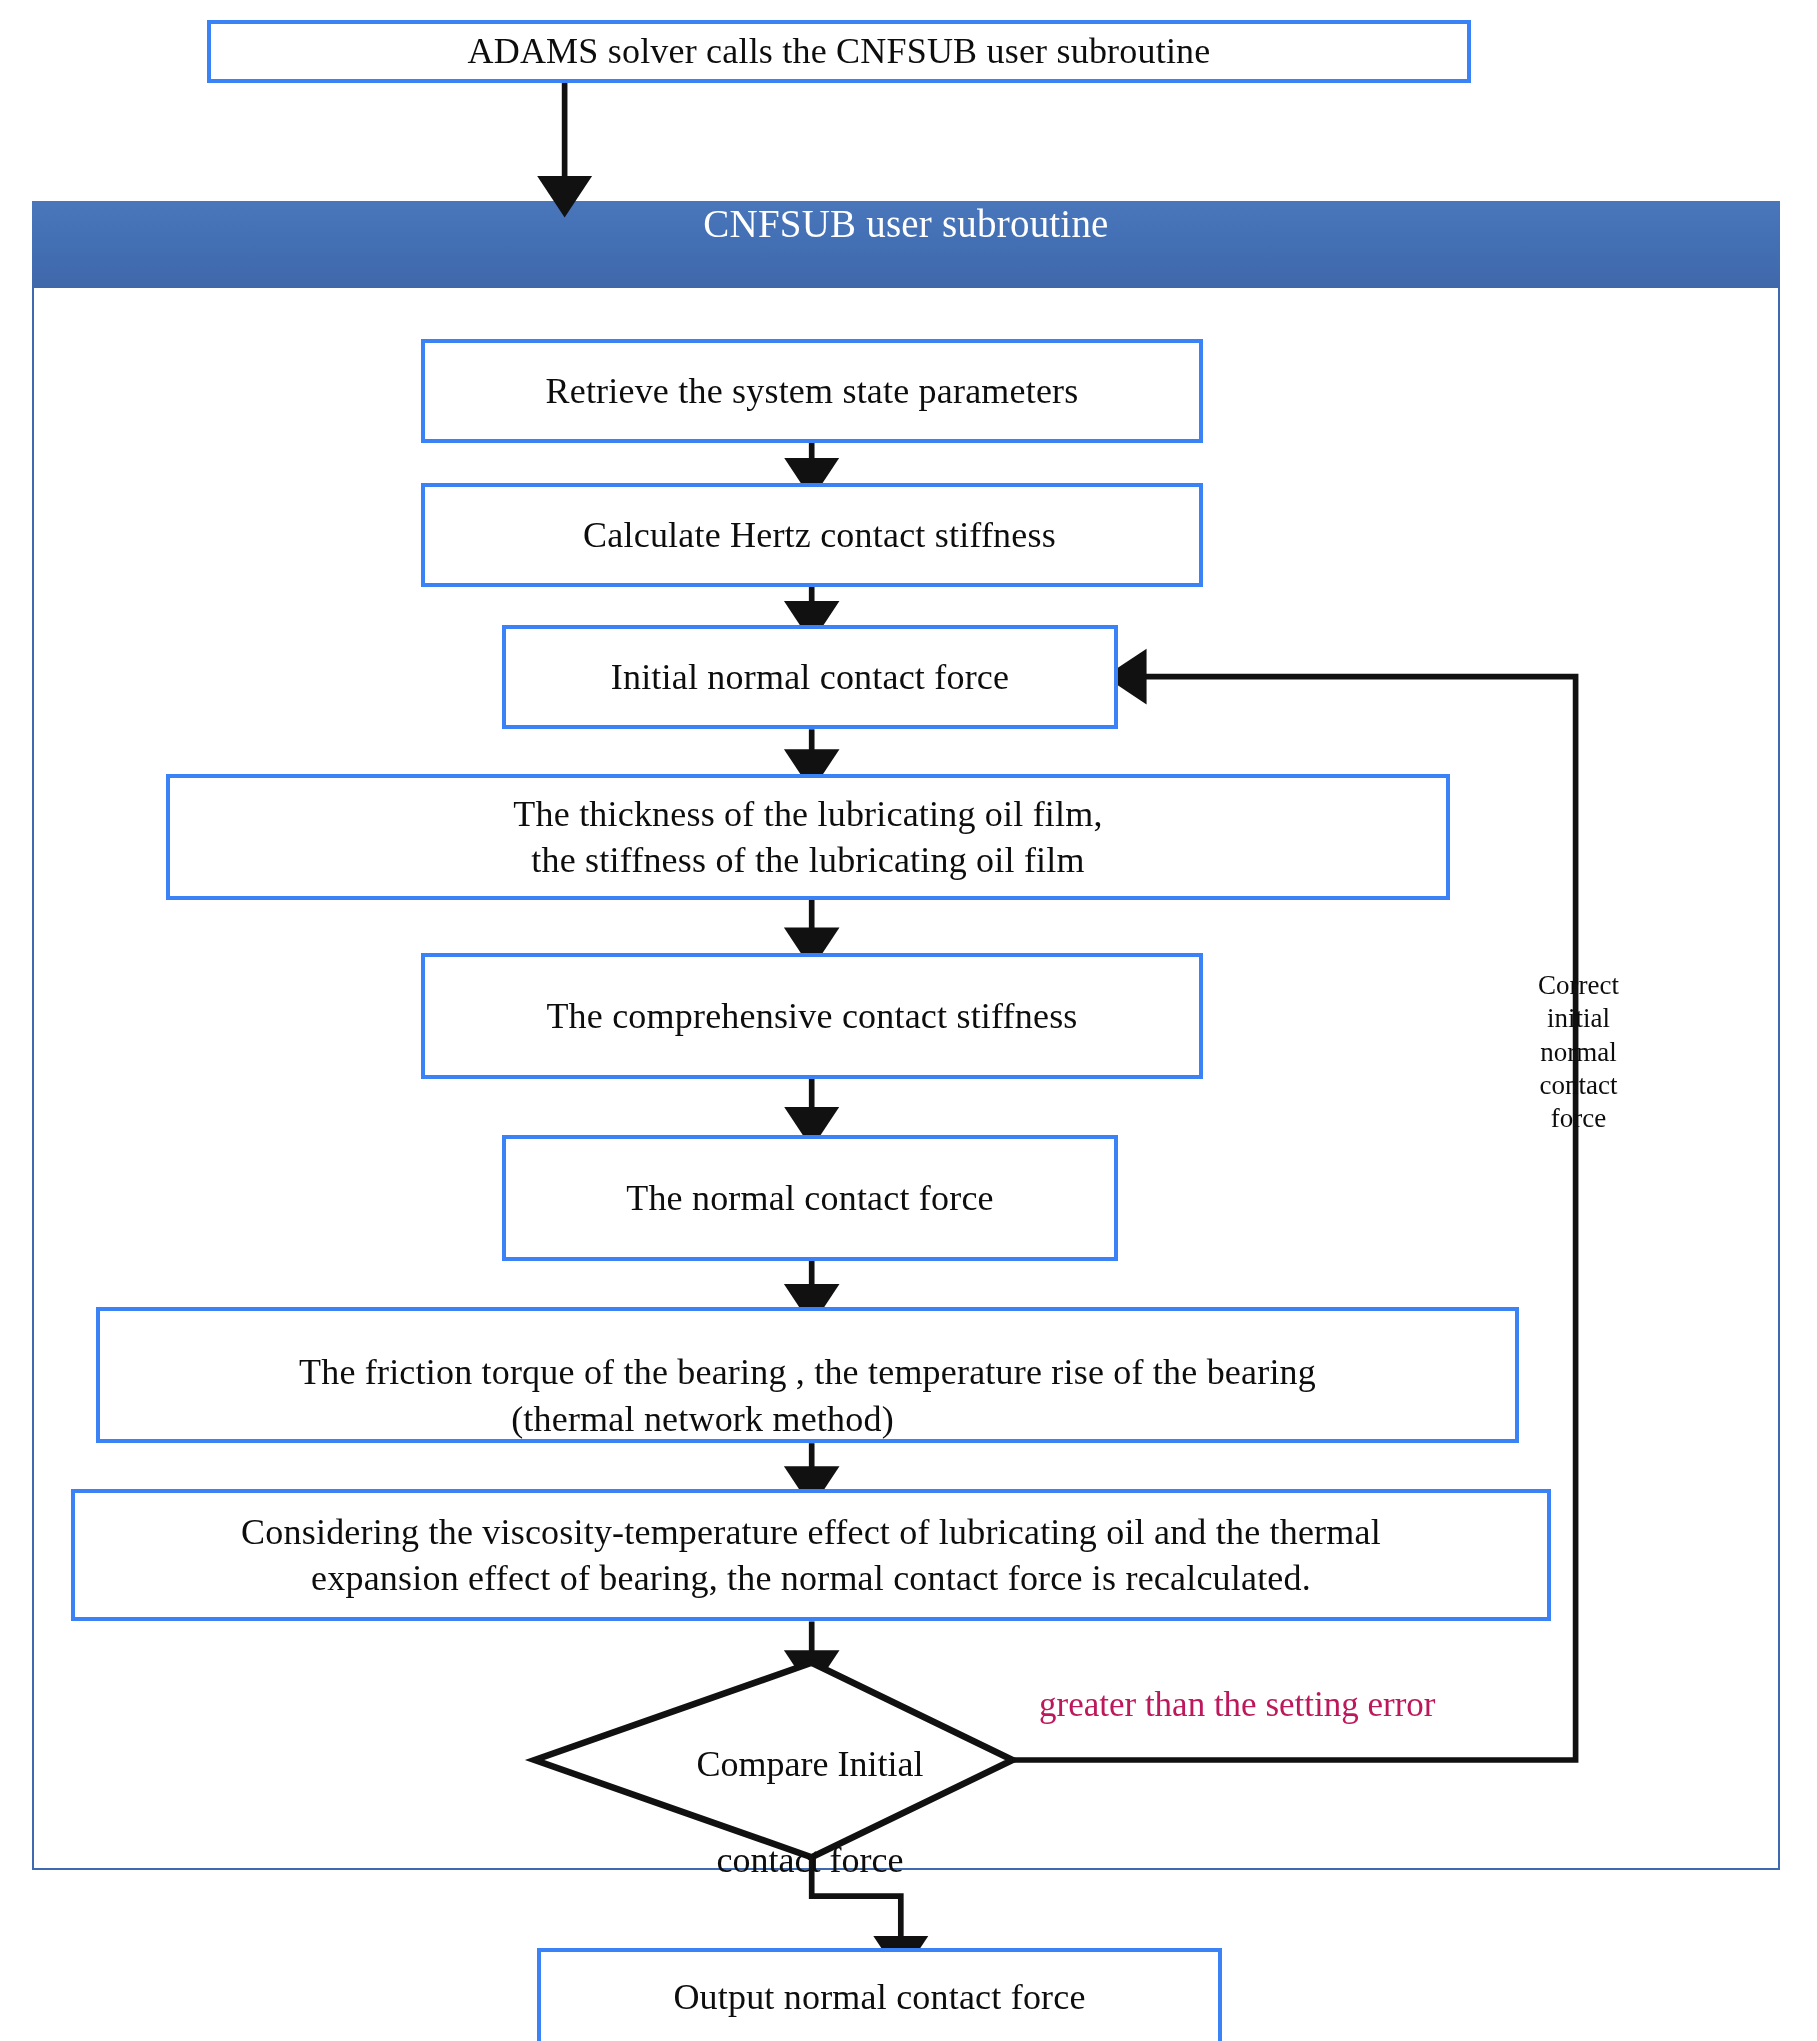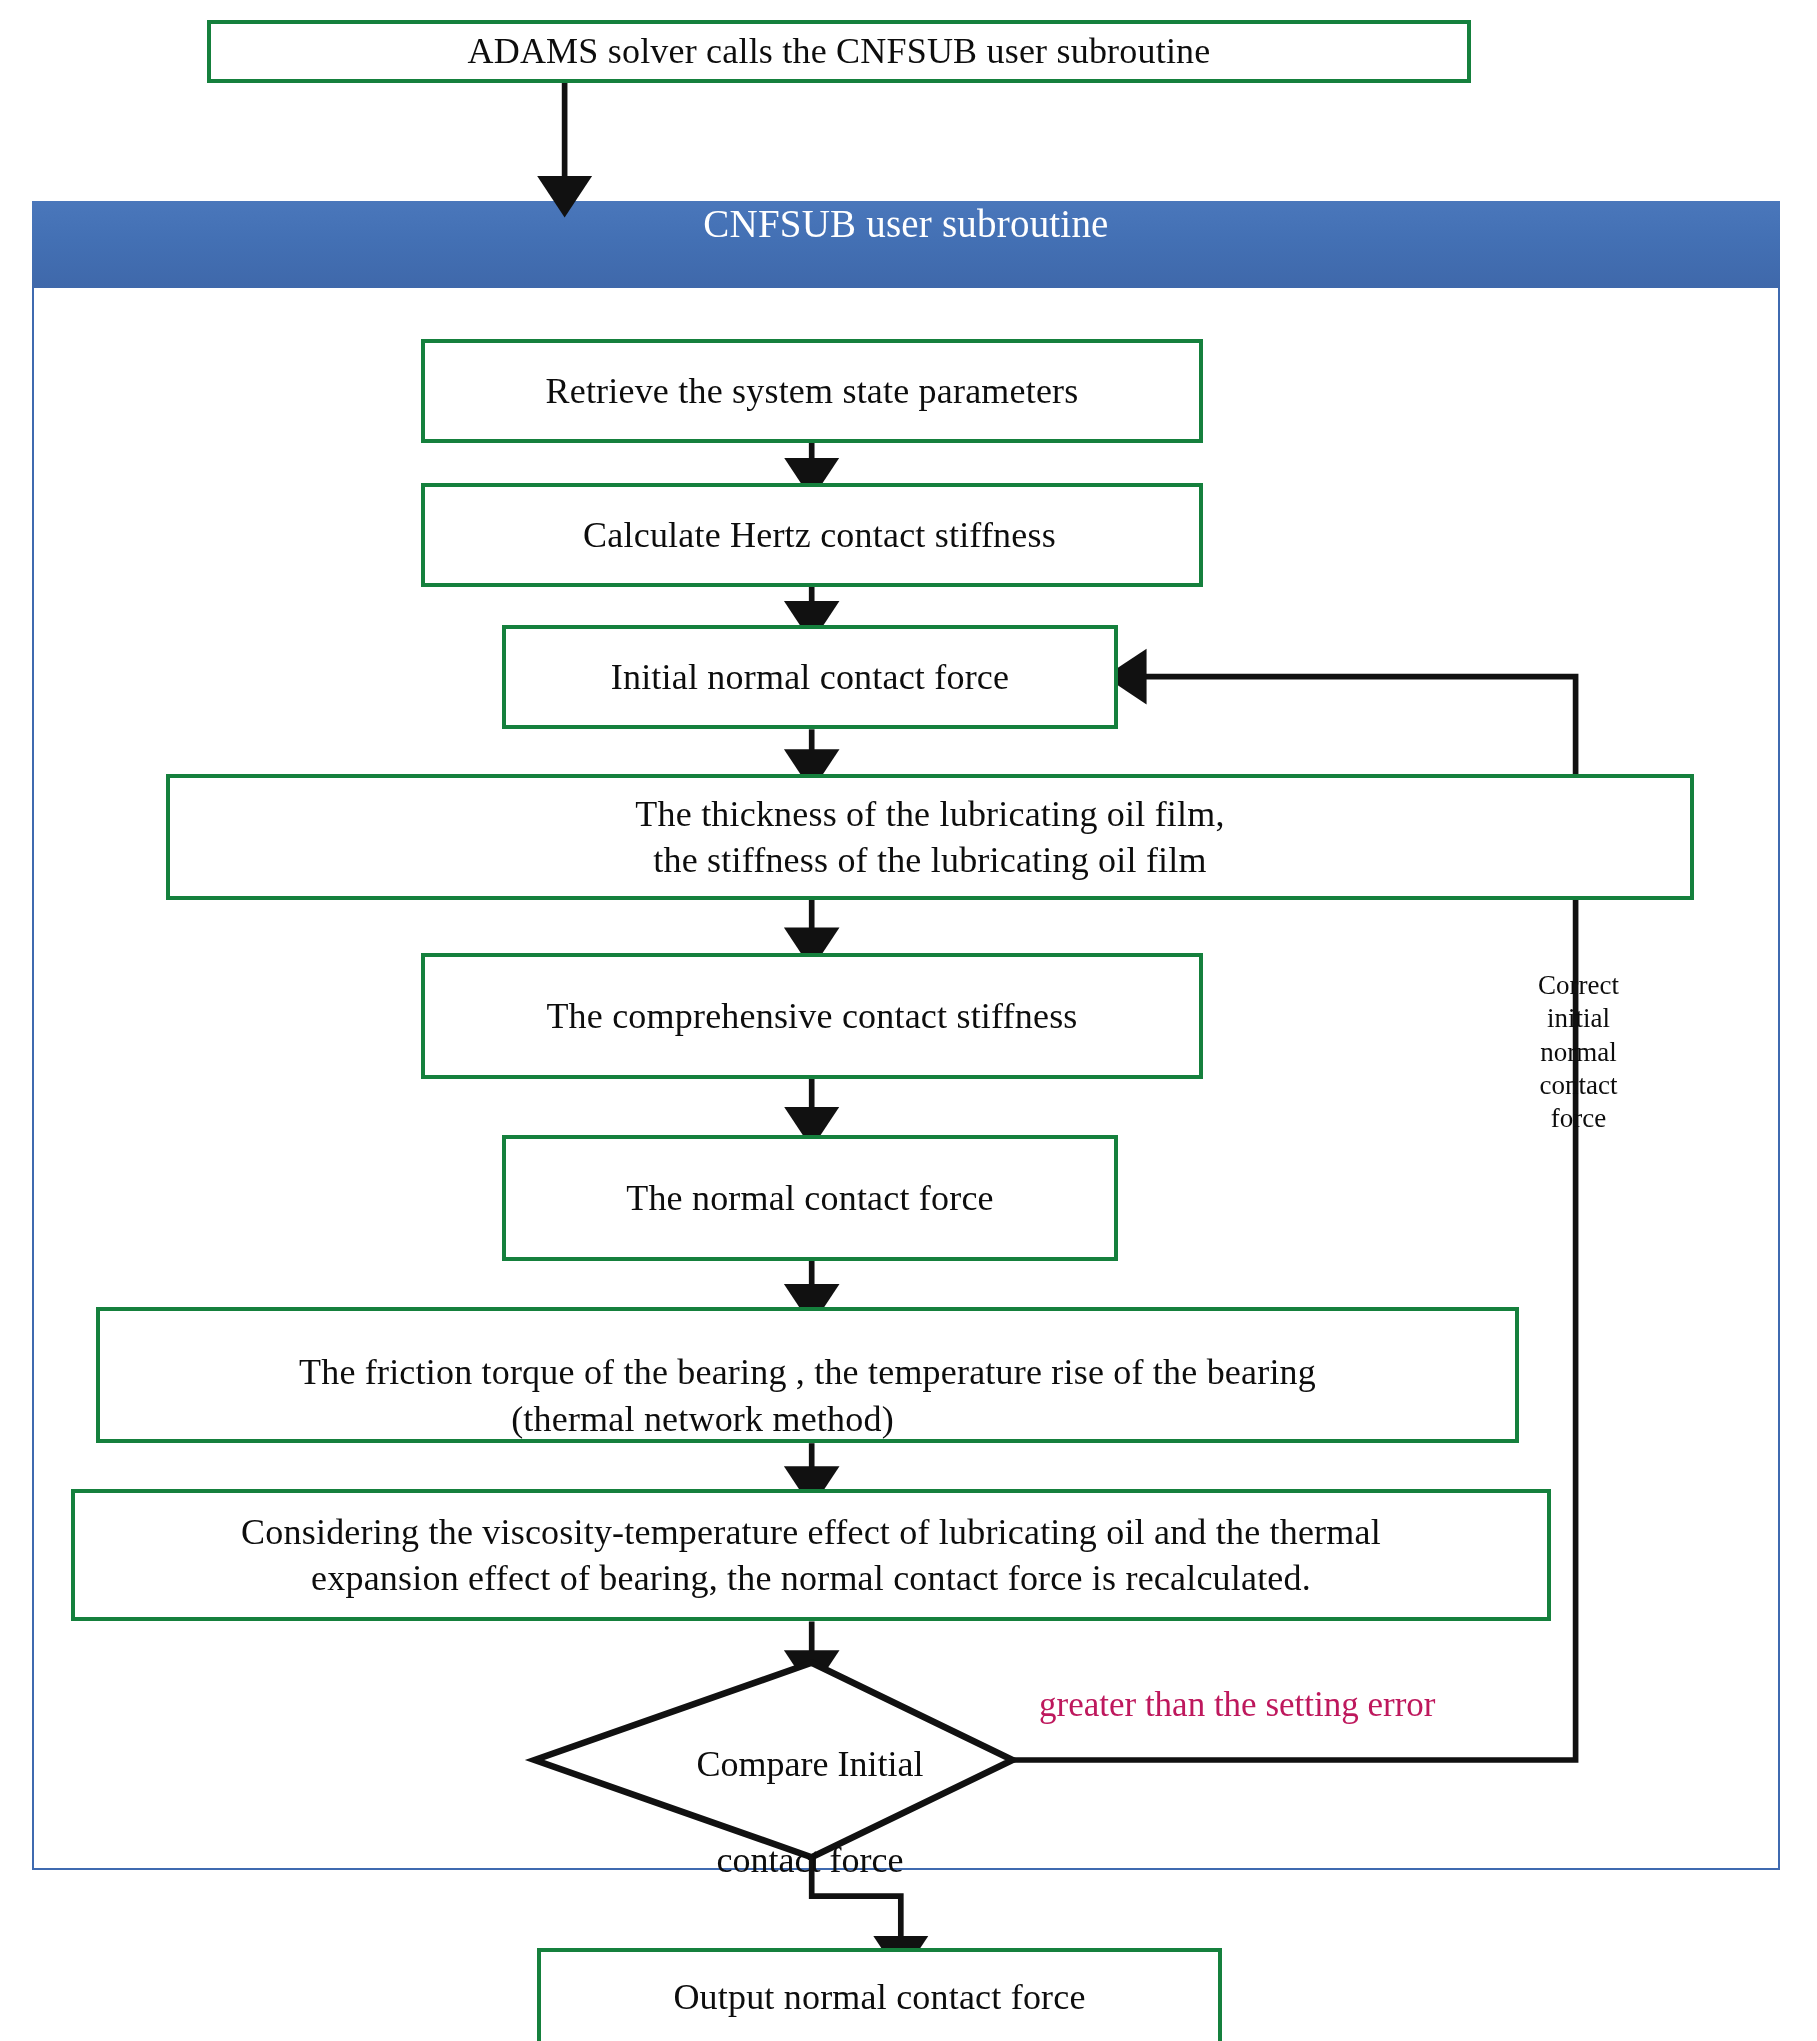--- a/index.html
+++ b/index.html
@@ -19,21 +19,21 @@
     position: absolute;
     left: 0;
     top: 0;
     width: 1817px;
     height: 2042px;
   }
   .node-box {
     position: absolute;
     box-sizing: border-box;
     background: #ffffff;
-    border: 4px solid #15803d;
+    border: 4px solid #3b82f6;
     display: flex;
     align-items: center;
     justify-content: center;
     text-align: center;
     color: #0d0d0d;
     font-size: 36px;
     line-height: 1.28;
     letter-spacing: 0.2px;
     padding: 3.2px 8px;
   }
@@ -136,21 +136,21 @@
   </div>
 
   <div class="node-box" style="left:421px; top:483px; width:782px; height:104px;padding-left:23px;">
     <span class="txt">Calculate Hertz contact stiffness</span>
   </div>
 
   <div class="node-box" style="left:502px; top:625px; width:616px; height:104px;">
     <span class="txt">Initial normal contact force</span>
   </div>
 
-  <div class="node-box" style="left:166px; top:774px; width:1528px; height:126px;">
+  <div class="node-box" style="left:166px; top:774px; width:1284px; height:126px;">
     <span class="txt">
       <span>The thickness of the lubricating oil film,</span>
       <span class="l2">the stiffness of the lubricating oil film</span>
     </span>
   </div>
 
   <div class="node-box" style="left:421px; top:953px; width:782px; height:126px;">
     <span class="txt">The comprehensive contact stiffness</span>
   </div>
 

